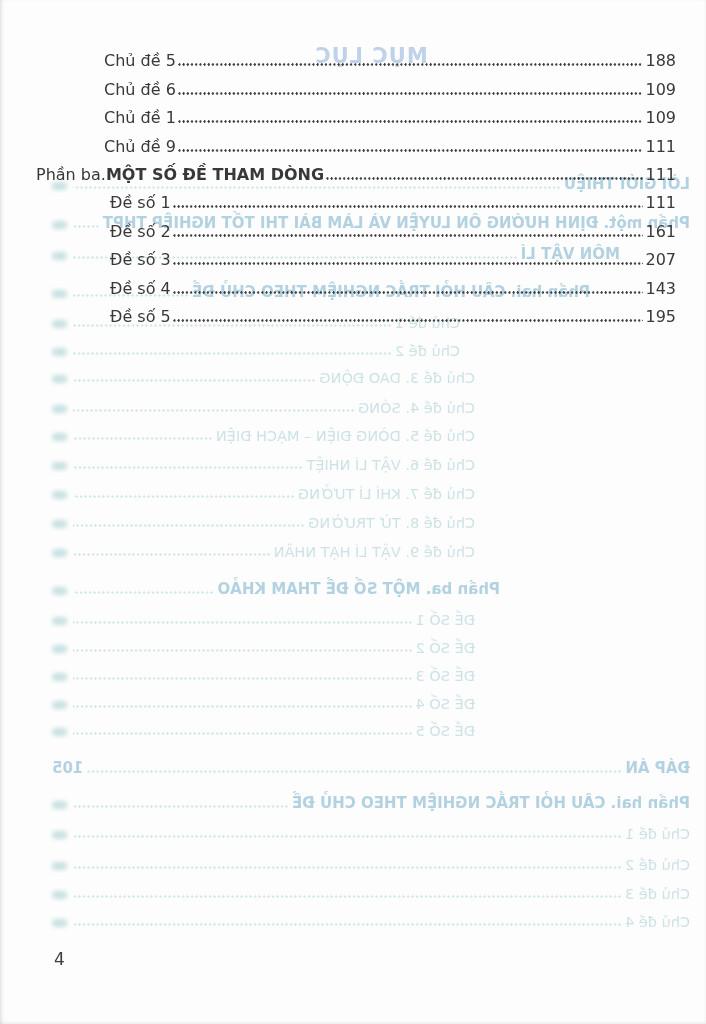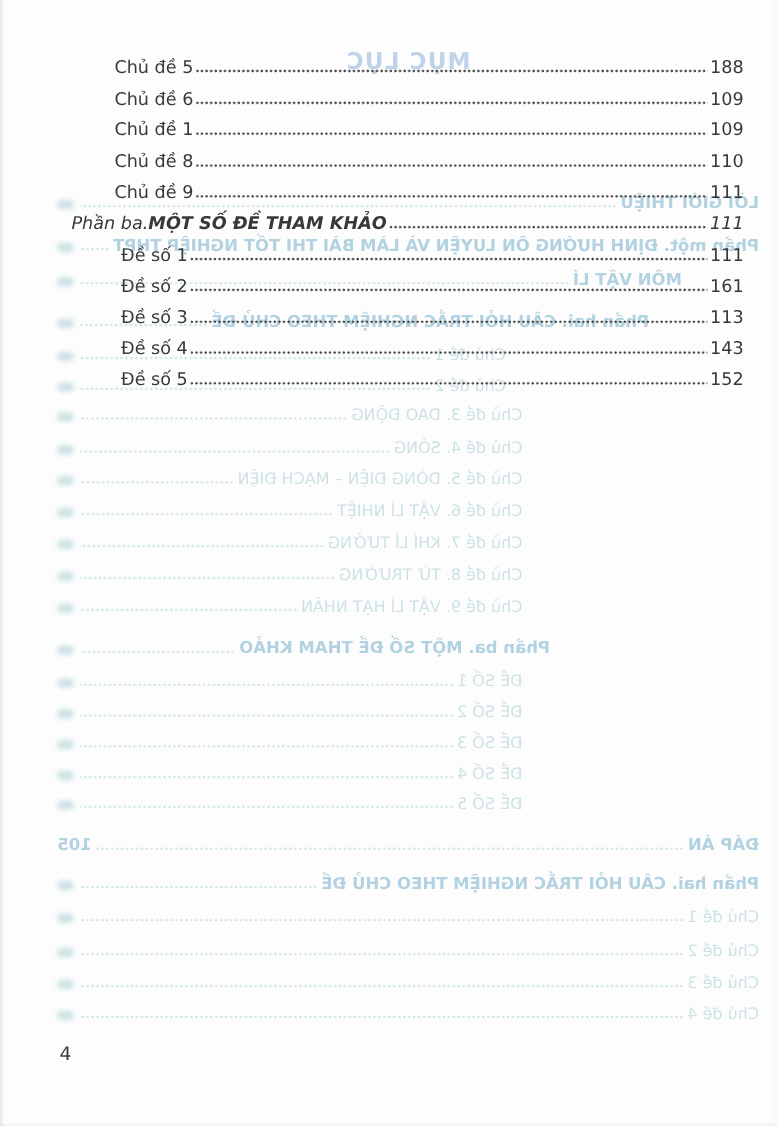--- a/index.html
+++ b/index.html
@@ -37,21 +37,21 @@
          font-size:16px;color:#383838;white-space:nowrap;}
   .toc-row .pre{flex:0 0 auto;}
   .toc-row .strong{flex:0 0 auto;font-weight:bold;}
   .toc-row .leader{flex:1 1 auto;height:3px;margin:0 2px 4px 2px;
          background-image:radial-gradient(circle at 1.5px 1.5px,
                 #3c3c3c 1.02px,transparent 1.28px);
          background-size:4.2px 3px;background-repeat:repeat-x;}
   .toc-row .pnum{flex:0 0 auto;text-align:right;}
   .toc-row.indent-a{padding-left:104px;}
   .toc-row.indent-b{padding-left:110px;}
-  .toc-row.indent-part{padding-left:65px;font-style:italic;}
+  .toc-row.indent-part{padding-left:36px;}
 
   .footer-num{position:absolute;left:54px;top:949px;font-size:17px;color:#3d3d3d;}
 </style>
 </head>
 <body>
 
 <div class="page">
 
   <div class="bleed">
     <div class="bleed-title" style="top:44px;">MỤC LỤC</div>
@@ -197,63 +197,57 @@
         <span class="leader"></span>
         <span class="pnum">109</span>
       </div>
       <div class="toc-row indent-a">
         <span class="pre">Chủ đề 1</span>
         <span class="strong"></span>
         <span class="leader"></span>
         <span class="pnum">109</span>
       </div>
       <div class="toc-row indent-a">
-        <span class="pre">Chủ đề 8</span>
-        <span class="strong"></span>
-        <span class="leader"></span>
-        <span class="pnum">110</span>
-      </div>
-      <div class="toc-row indent-a">
         <span class="pre">Chủ đề 9</span>
         <span class="strong"></span>
         <span class="leader"></span>
         <span class="pnum">111</span>
       </div>
       <div class="toc-row indent-part">
         <span class="pre">Phần ba. </span>
-        <span class="strong">MỘT SỐ ĐỀ THAM KHẢO</span>
+        <span class="strong">MỘT SỐ ĐỀ THAM DÒNG</span>
         <span class="leader"></span>
         <span class="pnum">111</span>
       </div>
       <div class="toc-row indent-b">
         <span class="pre">Đề số 1</span>
         <span class="strong"></span>
         <span class="leader"></span>
         <span class="pnum">111</span>
       </div>
       <div class="toc-row indent-b">
         <span class="pre">Đề số 2</span>
         <span class="strong"></span>
         <span class="leader"></span>
         <span class="pnum">161</span>
       </div>
       <div class="toc-row indent-b">
         <span class="pre">Đề số 3</span>
         <span class="strong"></span>
         <span class="leader"></span>
-        <span class="pnum">113</span>
+        <span class="pnum">207</span>
       </div>
       <div class="toc-row indent-b">
         <span class="pre">Đề số 4</span>
         <span class="strong"></span>
         <span class="leader"></span>
         <span class="pnum">143</span>
       </div>
       <div class="toc-row indent-b">
         <span class="pre">Đề số 5</span>
         <span class="strong"></span>
         <span class="leader"></span>
-        <span class="pnum">152</span>
+        <span class="pnum">195</span>
       </div>
     </div>
 
   <div class="footer-num">4</div>
 </div>
 
 </body></html>

